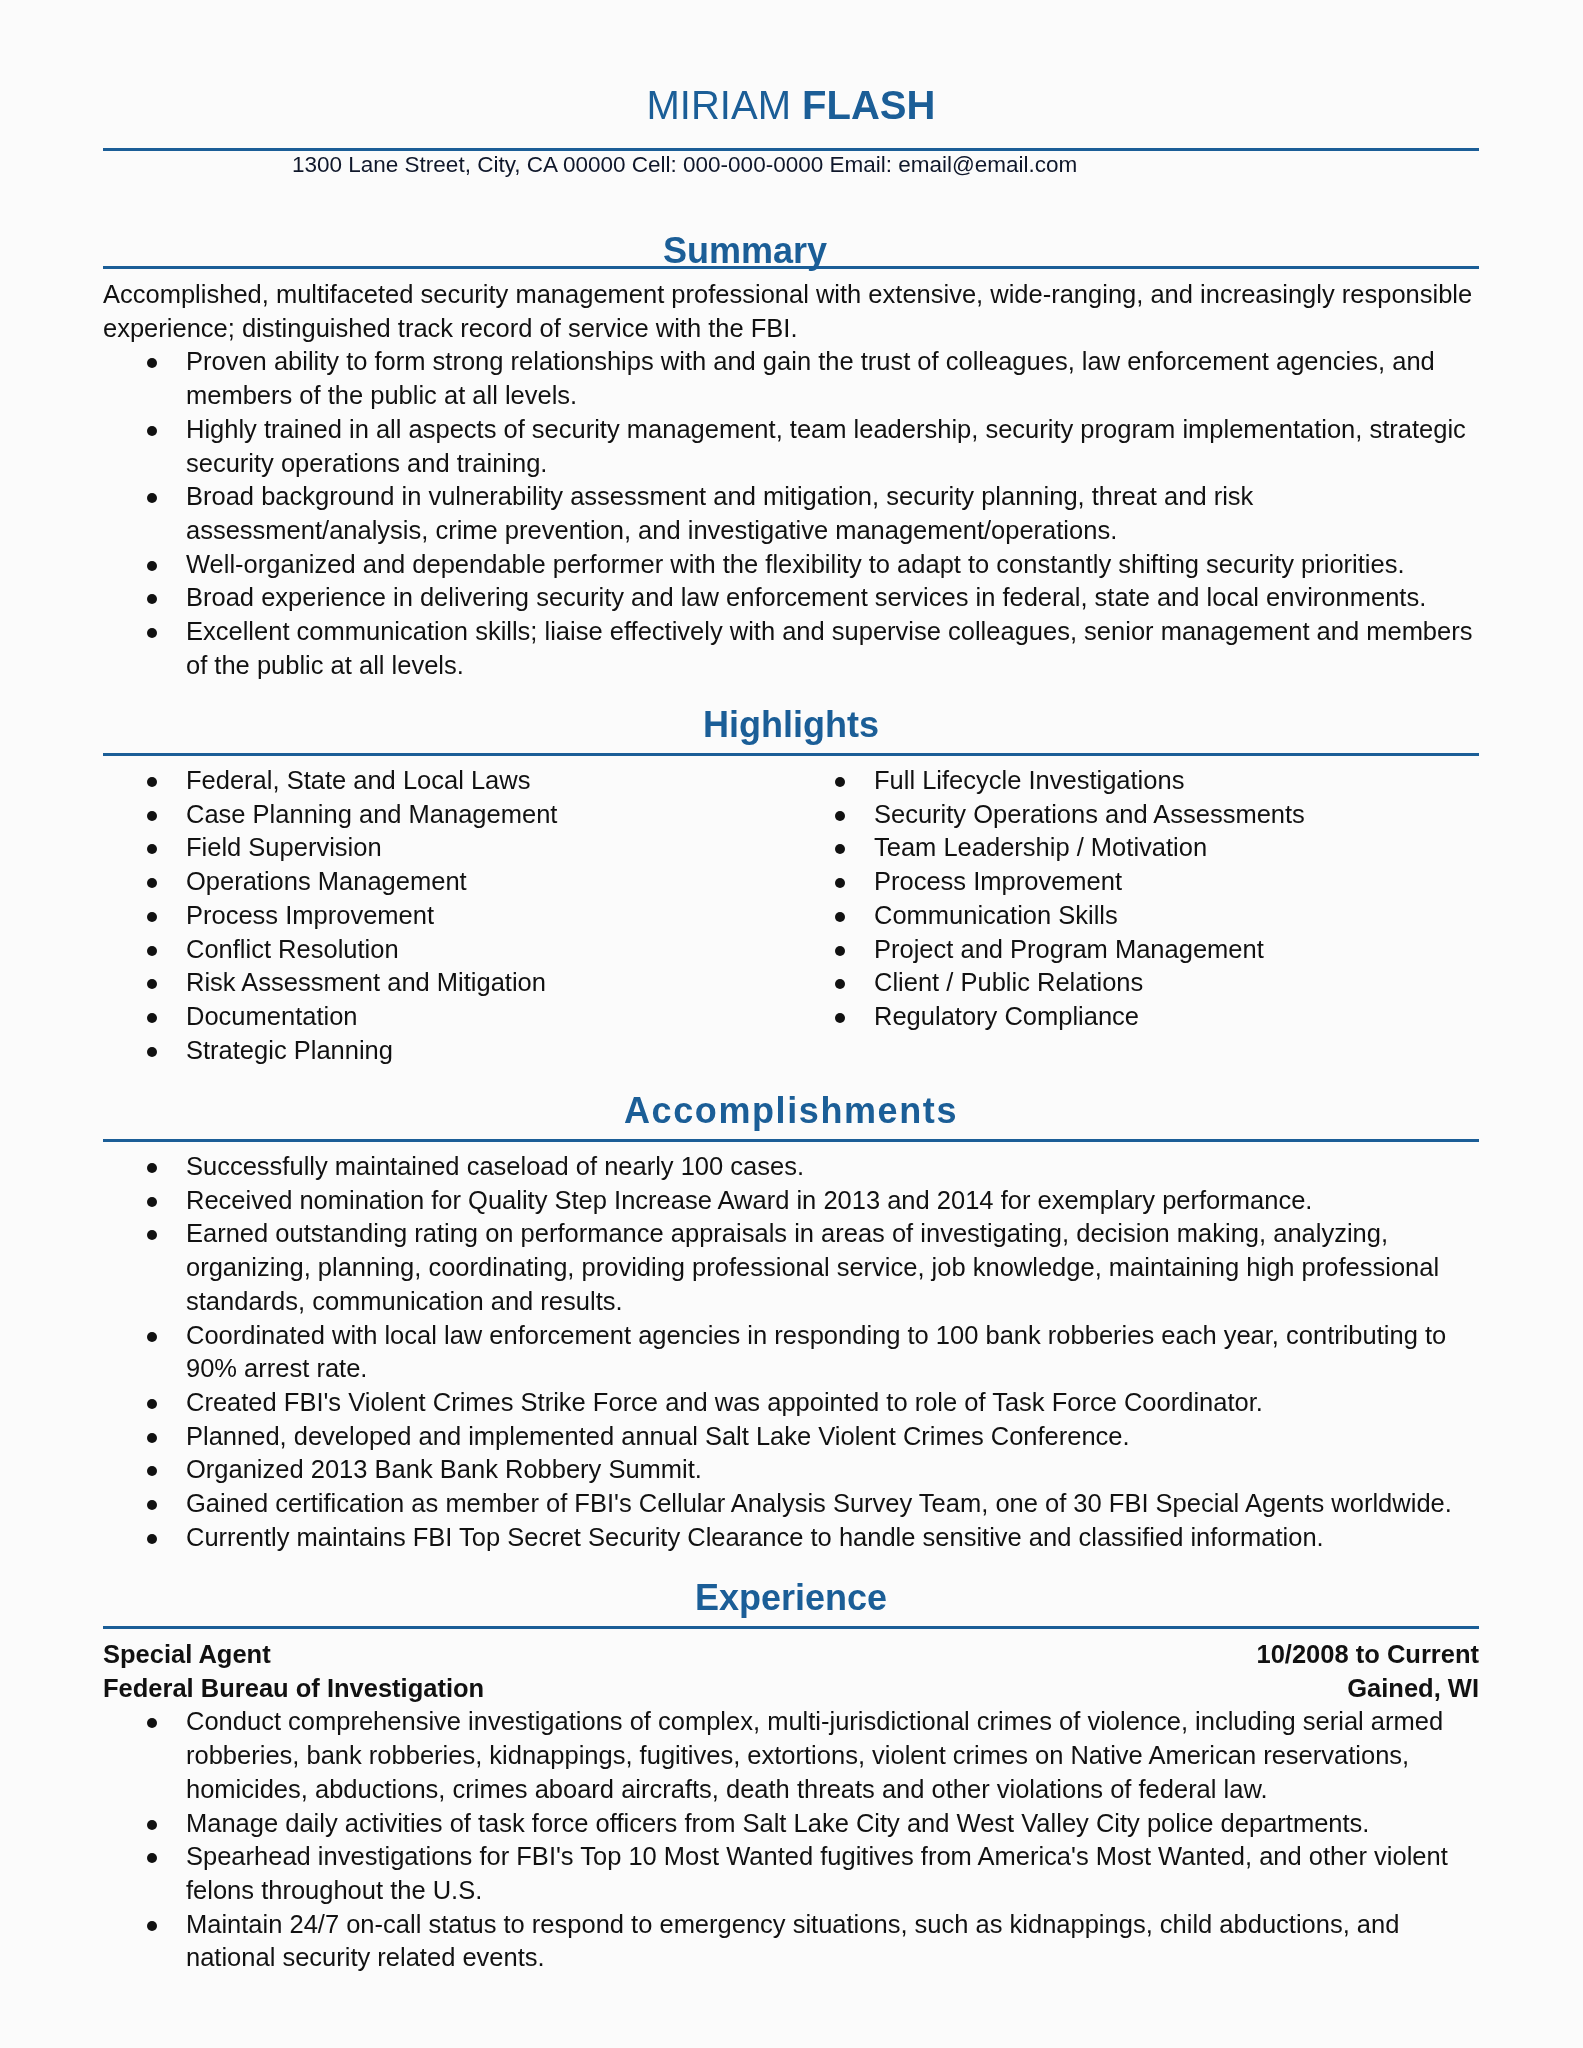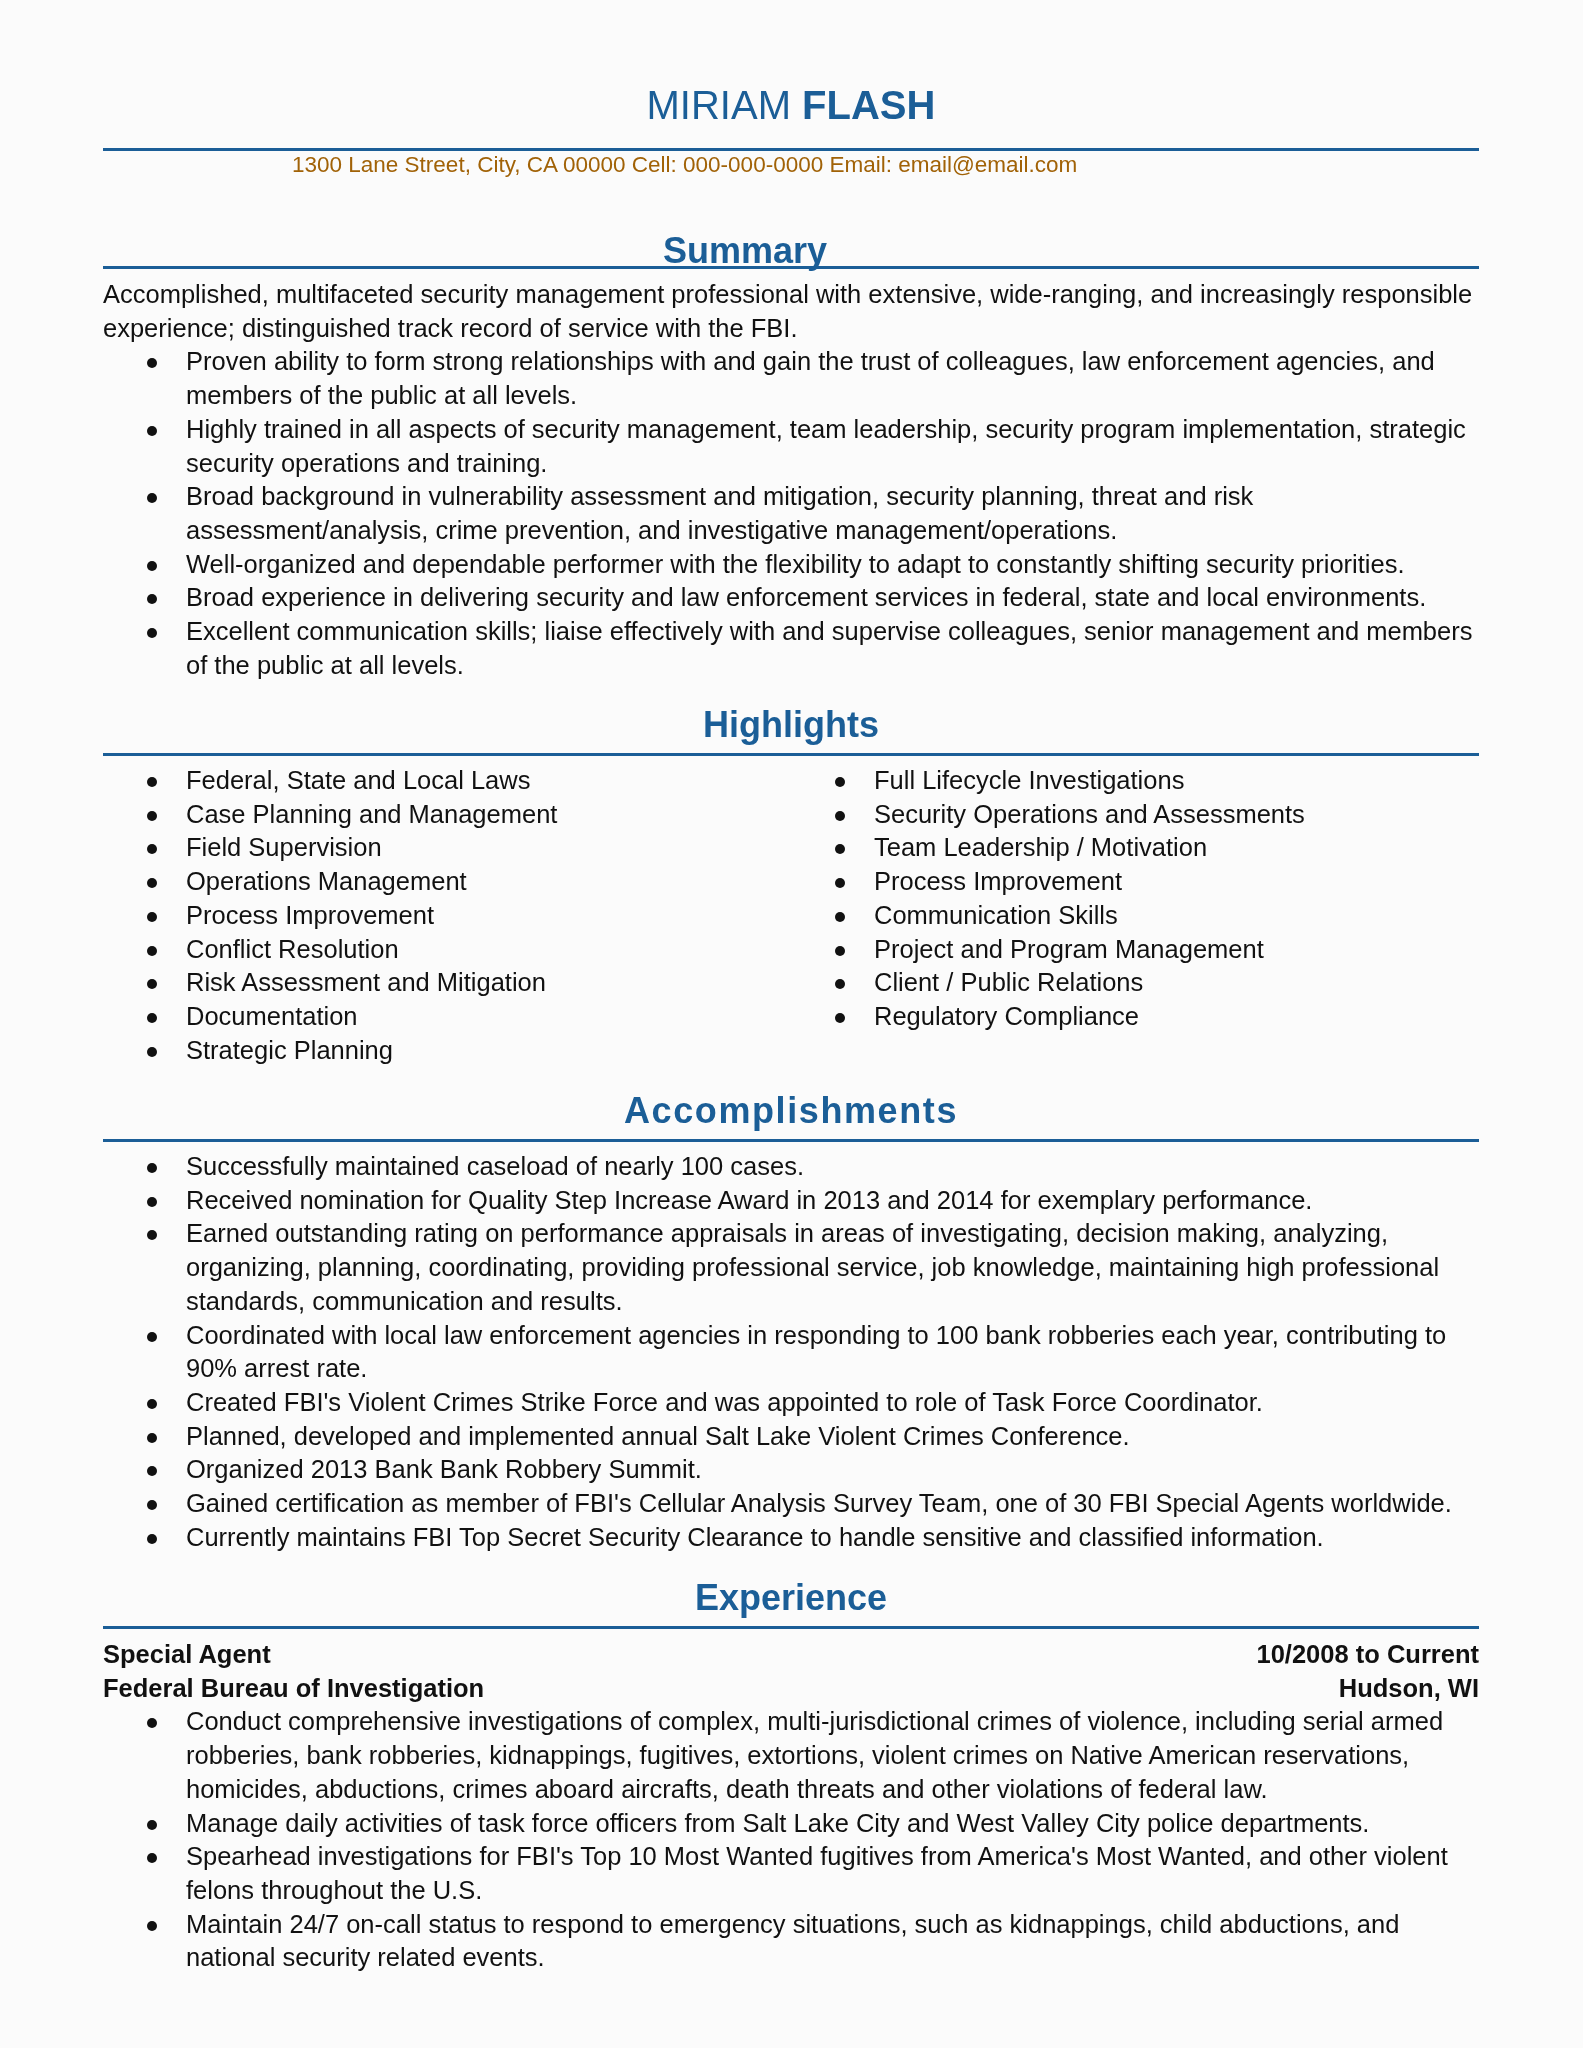--- a/index.html
+++ b/index.html
@@ -10,21 +10,21 @@
   }
   .page { position: absolute; left: 103px; width: 1376px; top: 0; }
   .name {
     position: absolute; top: 74px; left: 0; width: 1376px; text-align: center;
     font-size: 40px; color: #1b5e97; letter-spacing: 0px; line-height: 62px;
   }
   .name .first { font-weight: normal; }
   .name .last { font-weight: bold; }
   .rule { position: absolute; left: 0; width: 1376px; height: 3px; background: #1b5e97; }
   .contact {
-    position: absolute; top: 151px; left: 189px; font-size: 22.5px; line-height: 28px; color: #a16207;
+    position: absolute; top: 151px; left: 189px; font-size: 22.5px; line-height: 28px; color: #0f172a;
   }
   .heading {
     position: absolute; left: 0; width: 1376px; text-align: center;
     font-size: 36px; font-weight: bold; color: #1b5e97; line-height: 42px;
   }
   .heading.summary { width: auto; left: 560px; text-align: center; }
   .heading.accomp { letter-spacing: 1.6px; }
   .text { font-size: 25.5px; line-height: 33.7px; }
   .block { position: absolute; left: 0; width: 1376px; }
   ul.bul { list-style: none; margin: 0; padding: 0; }
@@ -107,21 +107,21 @@
 
   <div class="heading" style="top:1577px;">Experience</div>
   <div class="rule" style="top:1626px;"></div>
   <div class="block" style="top:1638px;">
     <div class="exp-row">
       <span>Special Agent</span>
       <span>10/2008 to Current</span>
     </div>
     <div class="exp-row">
       <span>Federal Bureau of Investigation</span>
-      <span>Hudson, WI</span>
+      <span>Gained, WI</span>
     </div>
     <ul class="bul">
       <li>Conduct comprehensive investigations of complex, multi-jurisdictional crimes of violence, including serial armed robberies, bank robberies, kidnappings, fugitives, extortions, violent crimes on Native American reservations, homicides, abductions, crimes aboard aircrafts, death threats and other violations of federal law.</li>
       <li>Manage daily activities of task force officers from Salt Lake City and West Valley City police departments.</li>
       <li>Spearhead investigations for FBI's Top 10 Most Wanted fugitives from America's Most Wanted, and other violent felons throughout the U.S.</li>
       <li>Maintain 24/7 on-call status to respond to emergency situations, such as kidnappings, child abductions, and national security related events.</li>
     </ul>
   </div>
 
 </div>

